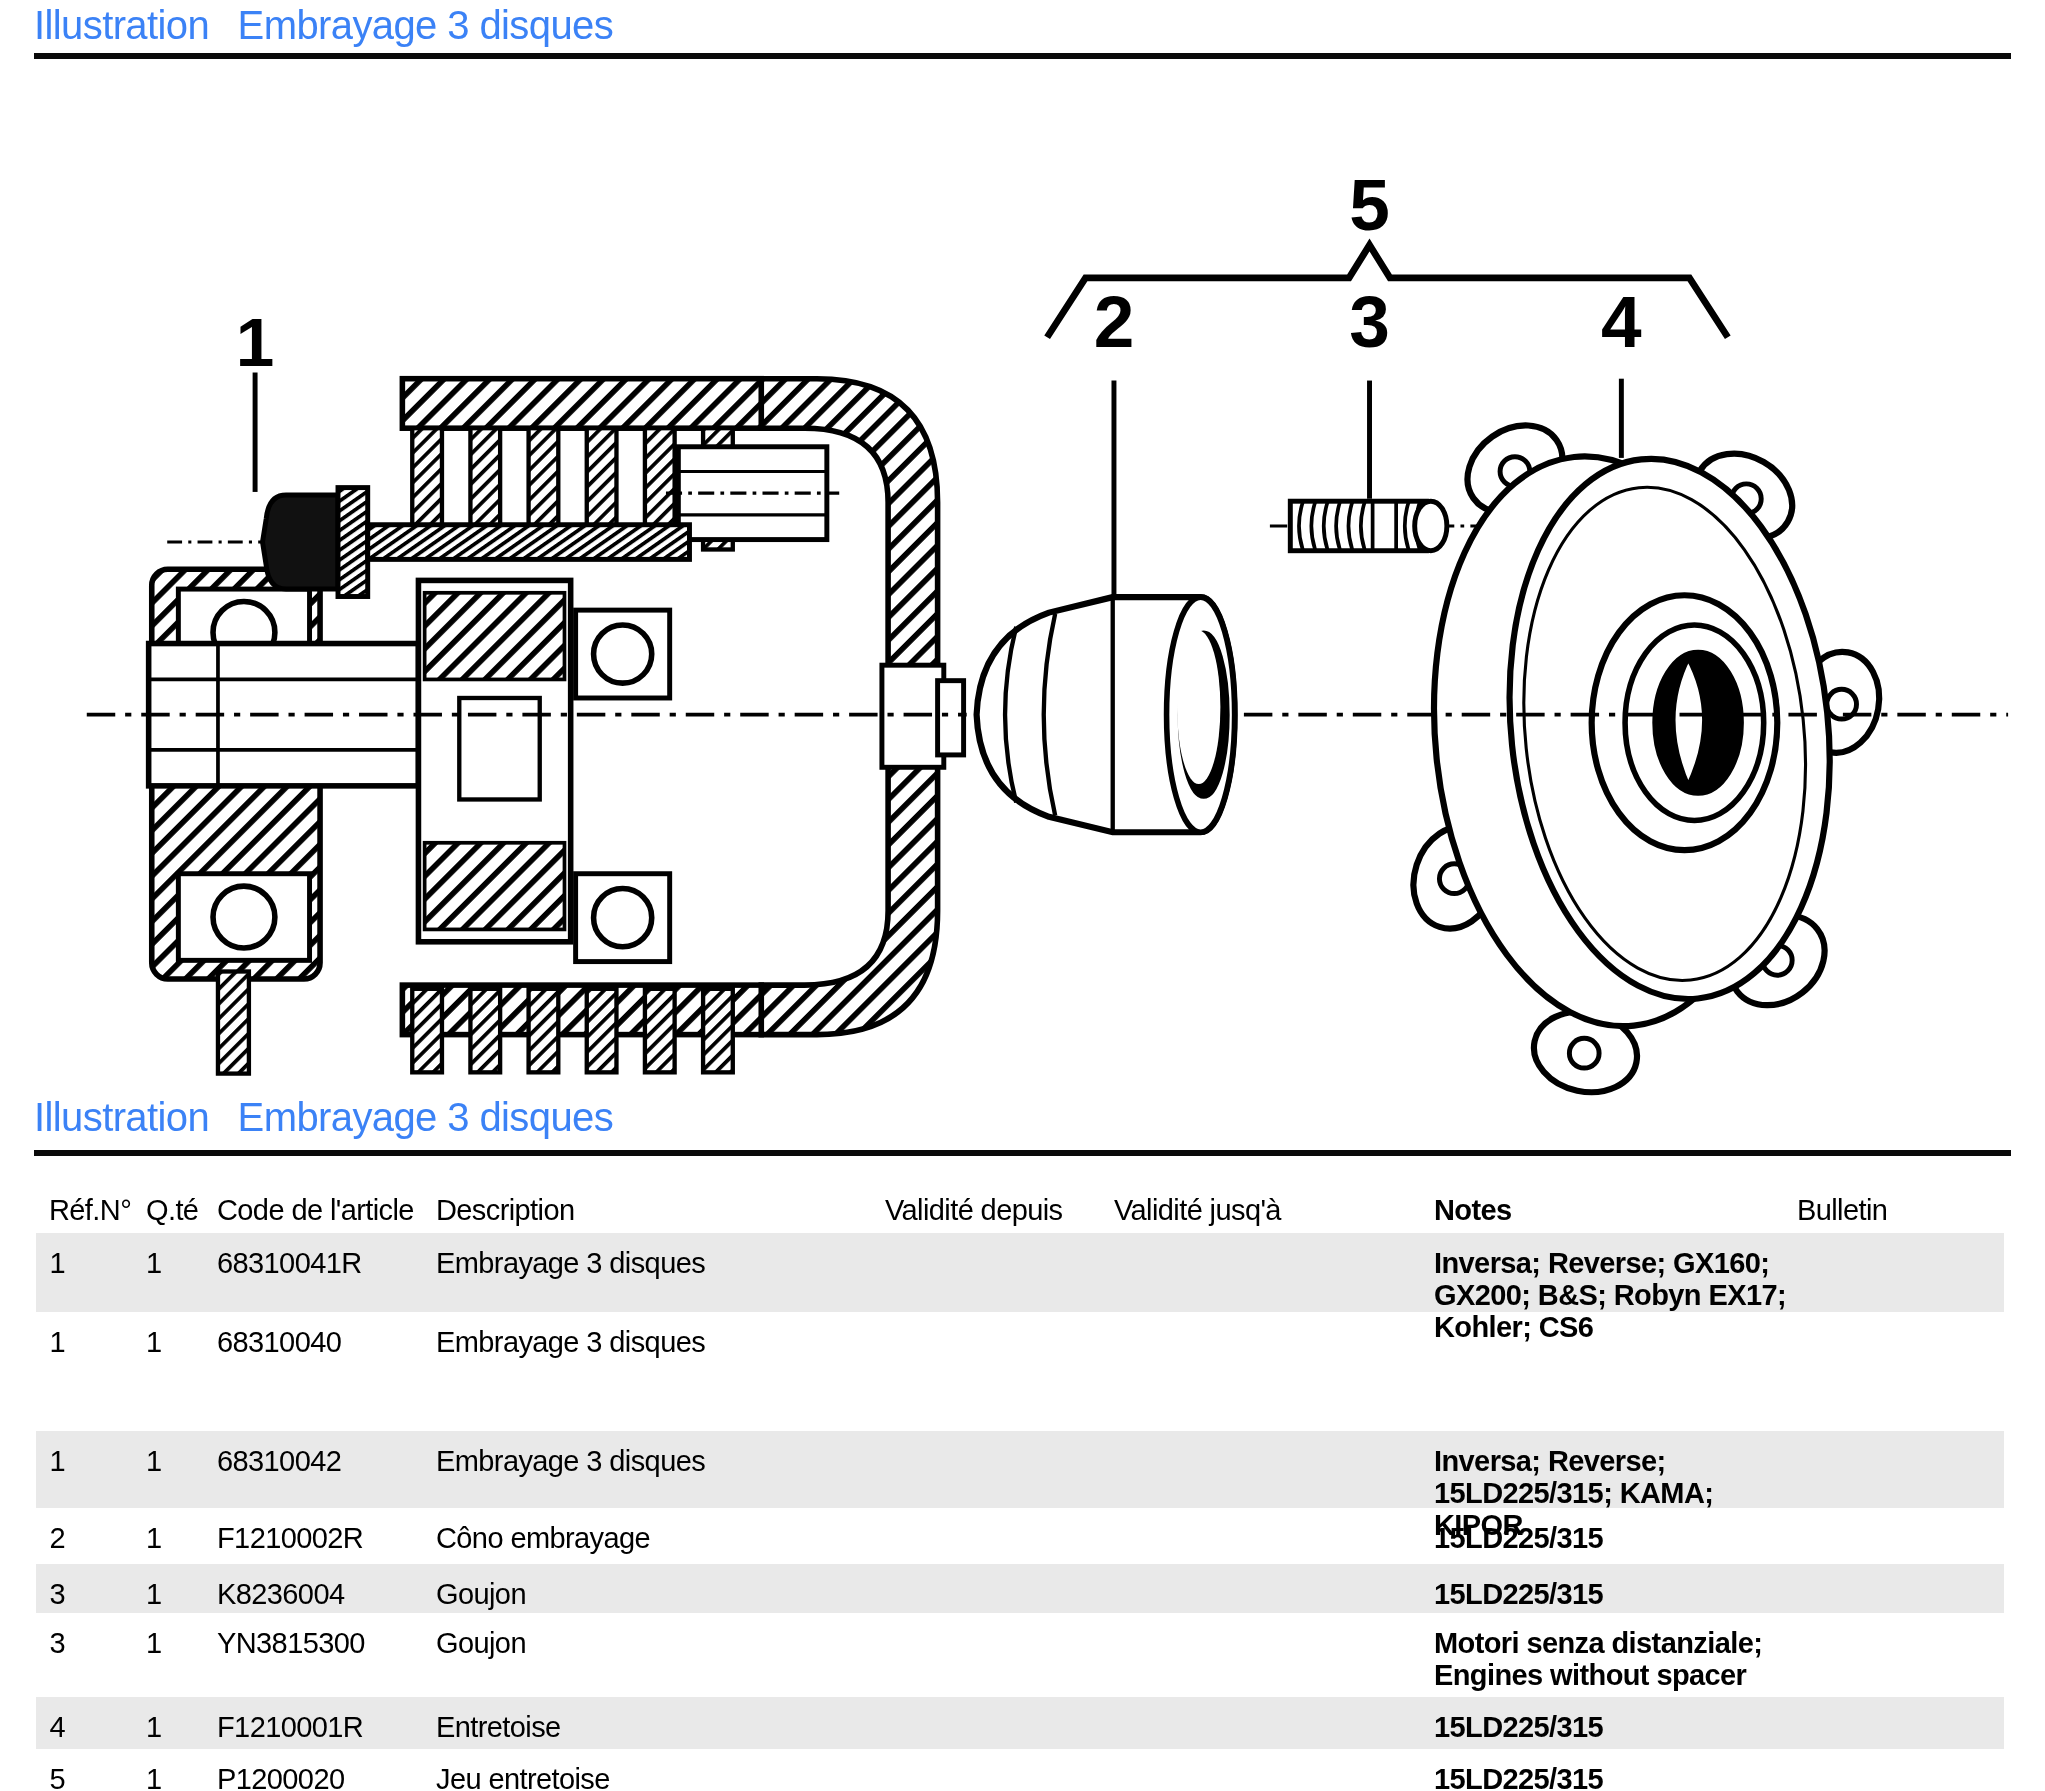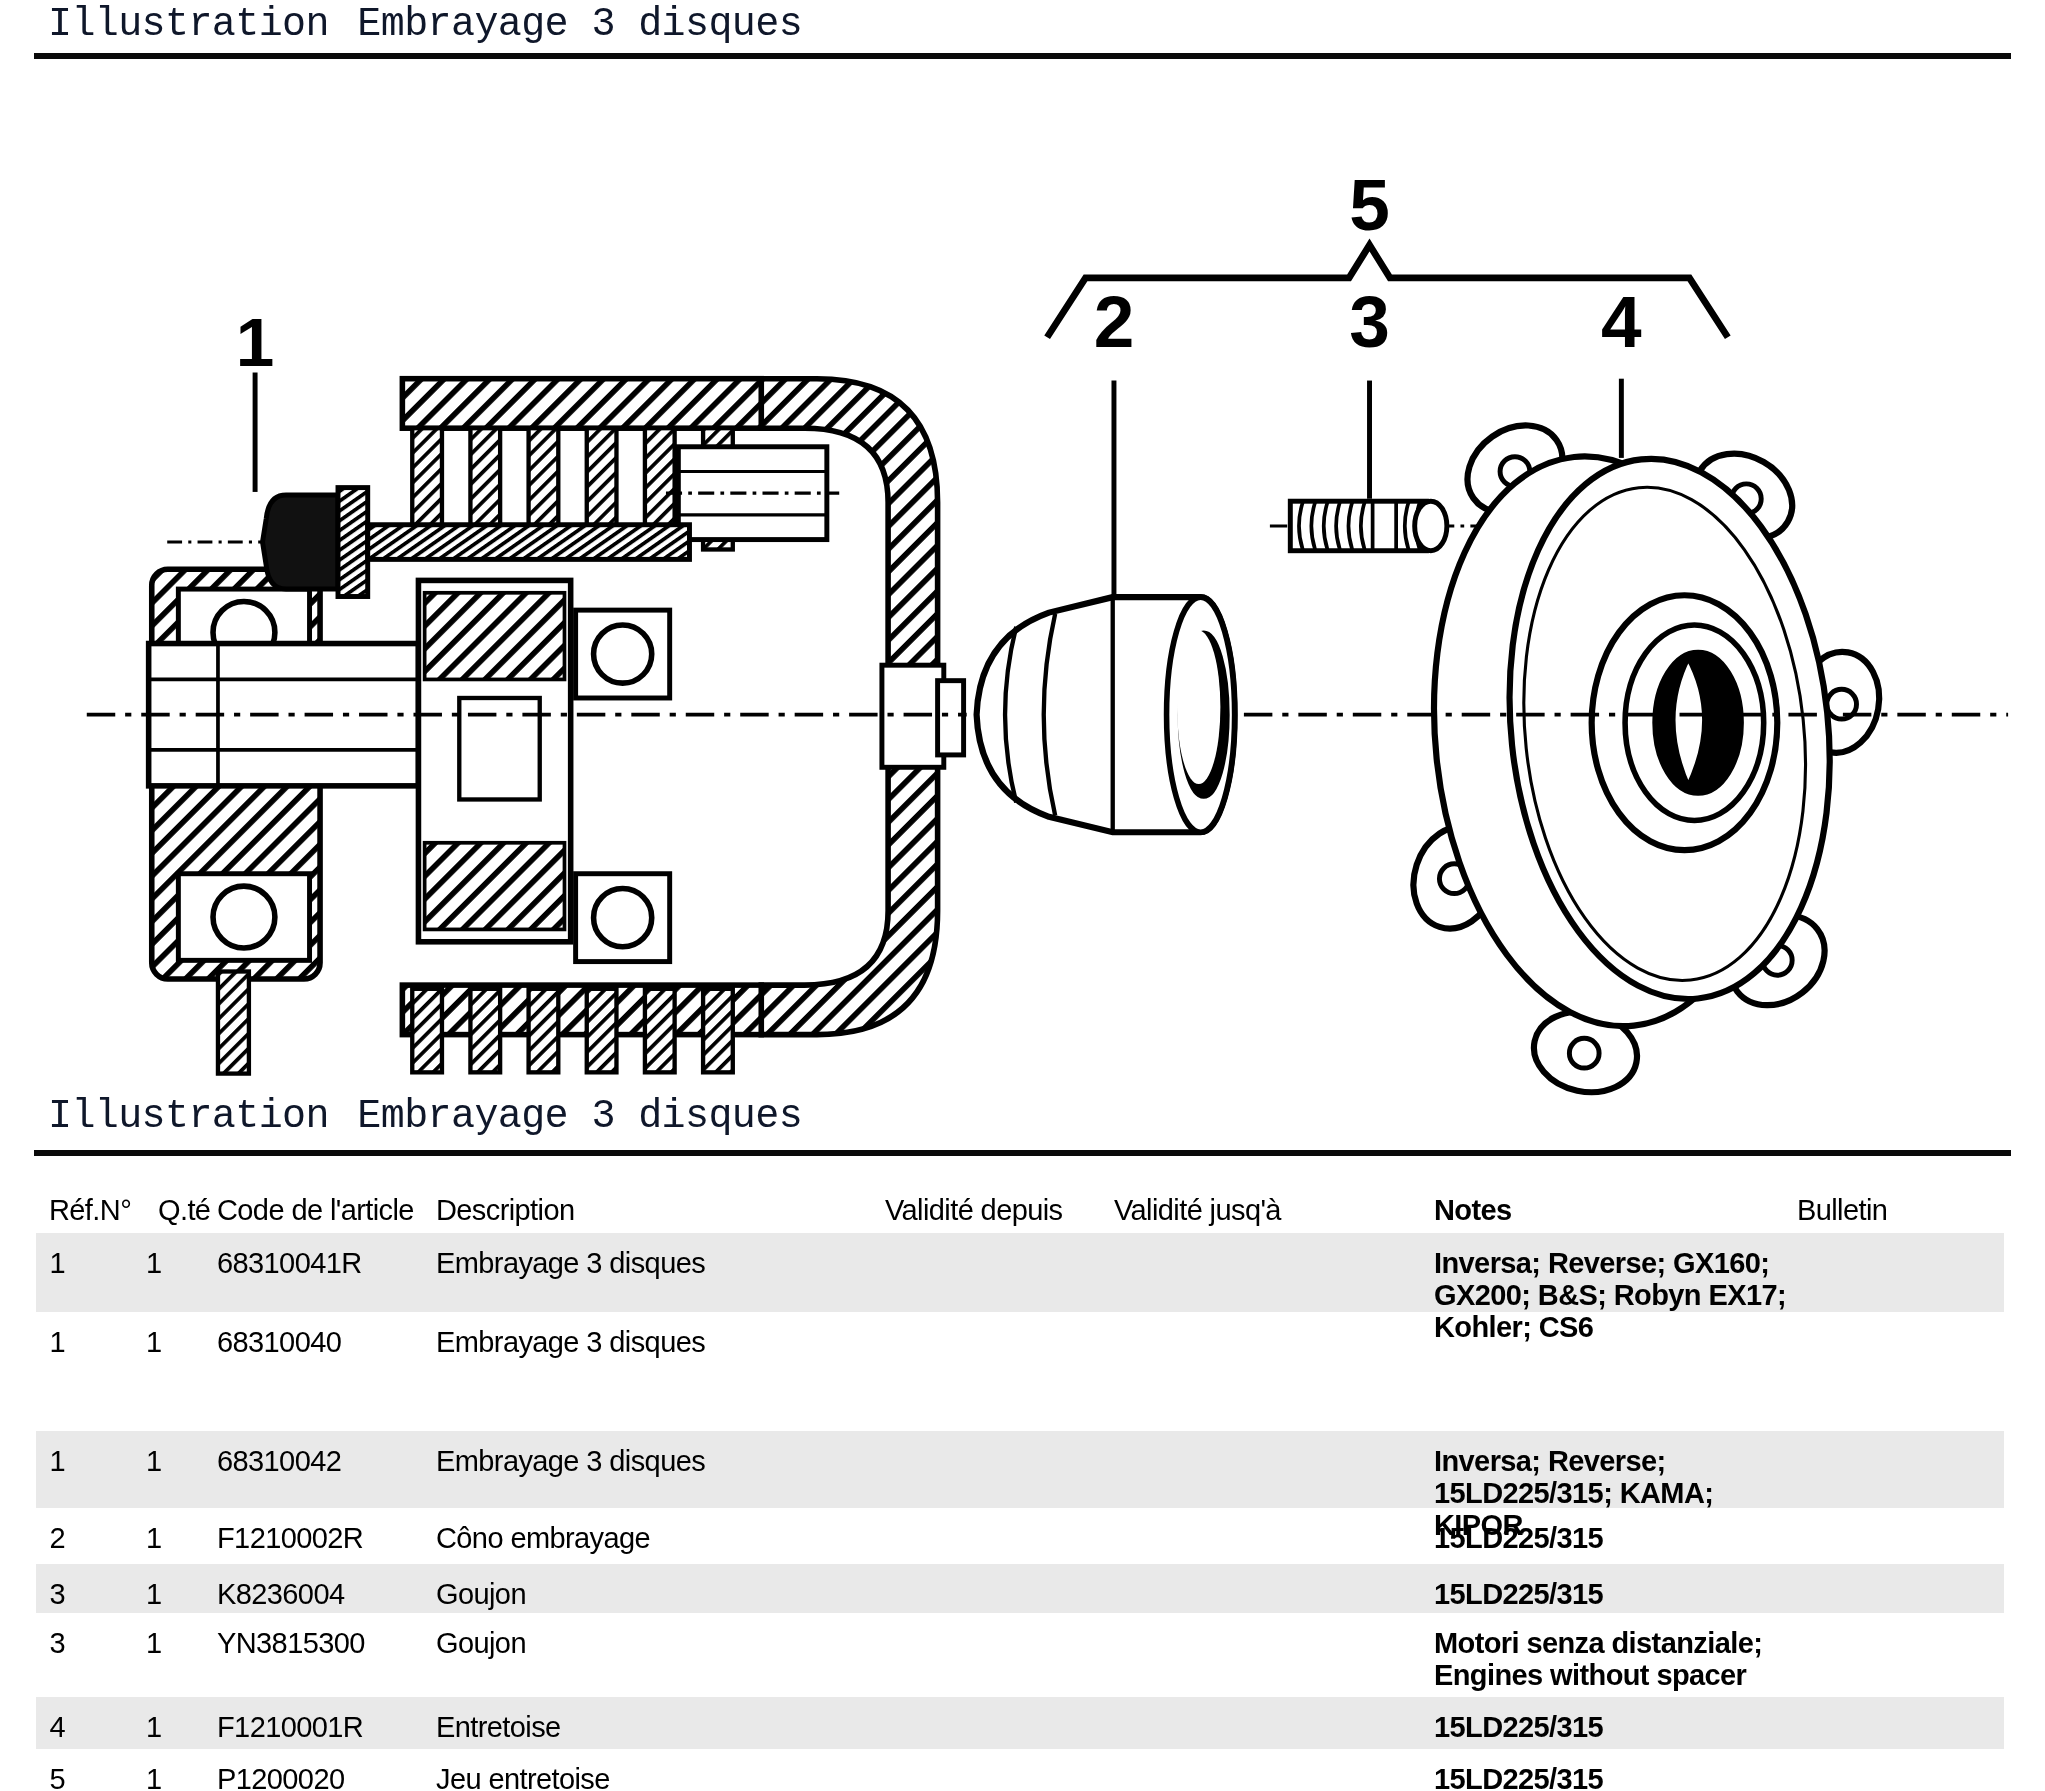--- a/index.html
+++ b/index.html
@@ -2,36 +2,36 @@
 <html style="font-size:10px"><head>
 <meta charset="utf-8">
 <style>
   html,body{margin:0;padding:0;background:#fff;}
   #page{
     position:relative;width:2046px;height:1792px;background:#ffffff;
     font-family:"Liberation Sans", sans-serif;color:#000;overflow:hidden;
   }
   
   .section-title{
-    position:absolute;left:48px;font-size:40px;line-height:48px;
-    letter-spacing:-0.6px;color:#0f172a;white-space:nowrap;font-family:Liberation Mono, monospace;
+    position:absolute;left:34px;font-size:40px;line-height:48px;
+    letter-spacing:-0.6px;color:#3b82f6;white-space:nowrap;
   }
   .section-title .t-label{margin-right:28.5px;}
   #title-top{top:1.2px;}
   #title-bottom{top:1093px;}
   .title-rule{position:absolute;left:34px;width:1977px;height:5.6px;background:#0a0a0a;}
   #rule-top{top:53px;}
   #rule-bottom{top:1150px;}
   
   #diagram-svg{position:absolute;left:0;top:0;}
   
   #parts-table{position:absolute;left:0;top:0;width:2046px;font-size:29px;letter-spacing:-0.6px;}
   .hdr-row{position:absolute;top:1194px;left:0;width:2046px;height:38px;}
   .cell{position:absolute;top:0;line-height:32px;white-space:nowrap;}
-  .c-ref{left:49px;}  .c-qty{left:158px;} .c-code{left:217px;} .c-desc{left:436px;}
+  .c-ref{left:49px;}  .c-qty{left:146px;} .c-code{left:217px;} .c-desc{left:436px;}
   .c-vfrom{left:885px;text-align:right;} .c-vto{left:1114px;} .c-notes{left:1434px;} .c-bul{left:1797px;}
   #rows{position:absolute;top:1233px;left:0;width:2046px;}
   .t-row{position:relative;width:1968px;margin-left:36px;}
   .t-row .cell{top:13.6px;}
   .t-row.alt{background:#e9e9e9;}
   .r1{height:79px;} .r2{height:119px;} .r3{height:77px;} .r4{height:56px;}
   .r5{height:49px;}  .r6{height:84px;} .r7{height:52px;} .r8{height:43px;}
   
   .t-row .c-ref{left:13.6px;} .t-row .c-qty{left:110px;} .t-row .c-code{left:181px;}
   .t-row .c-desc{left:400px;}

